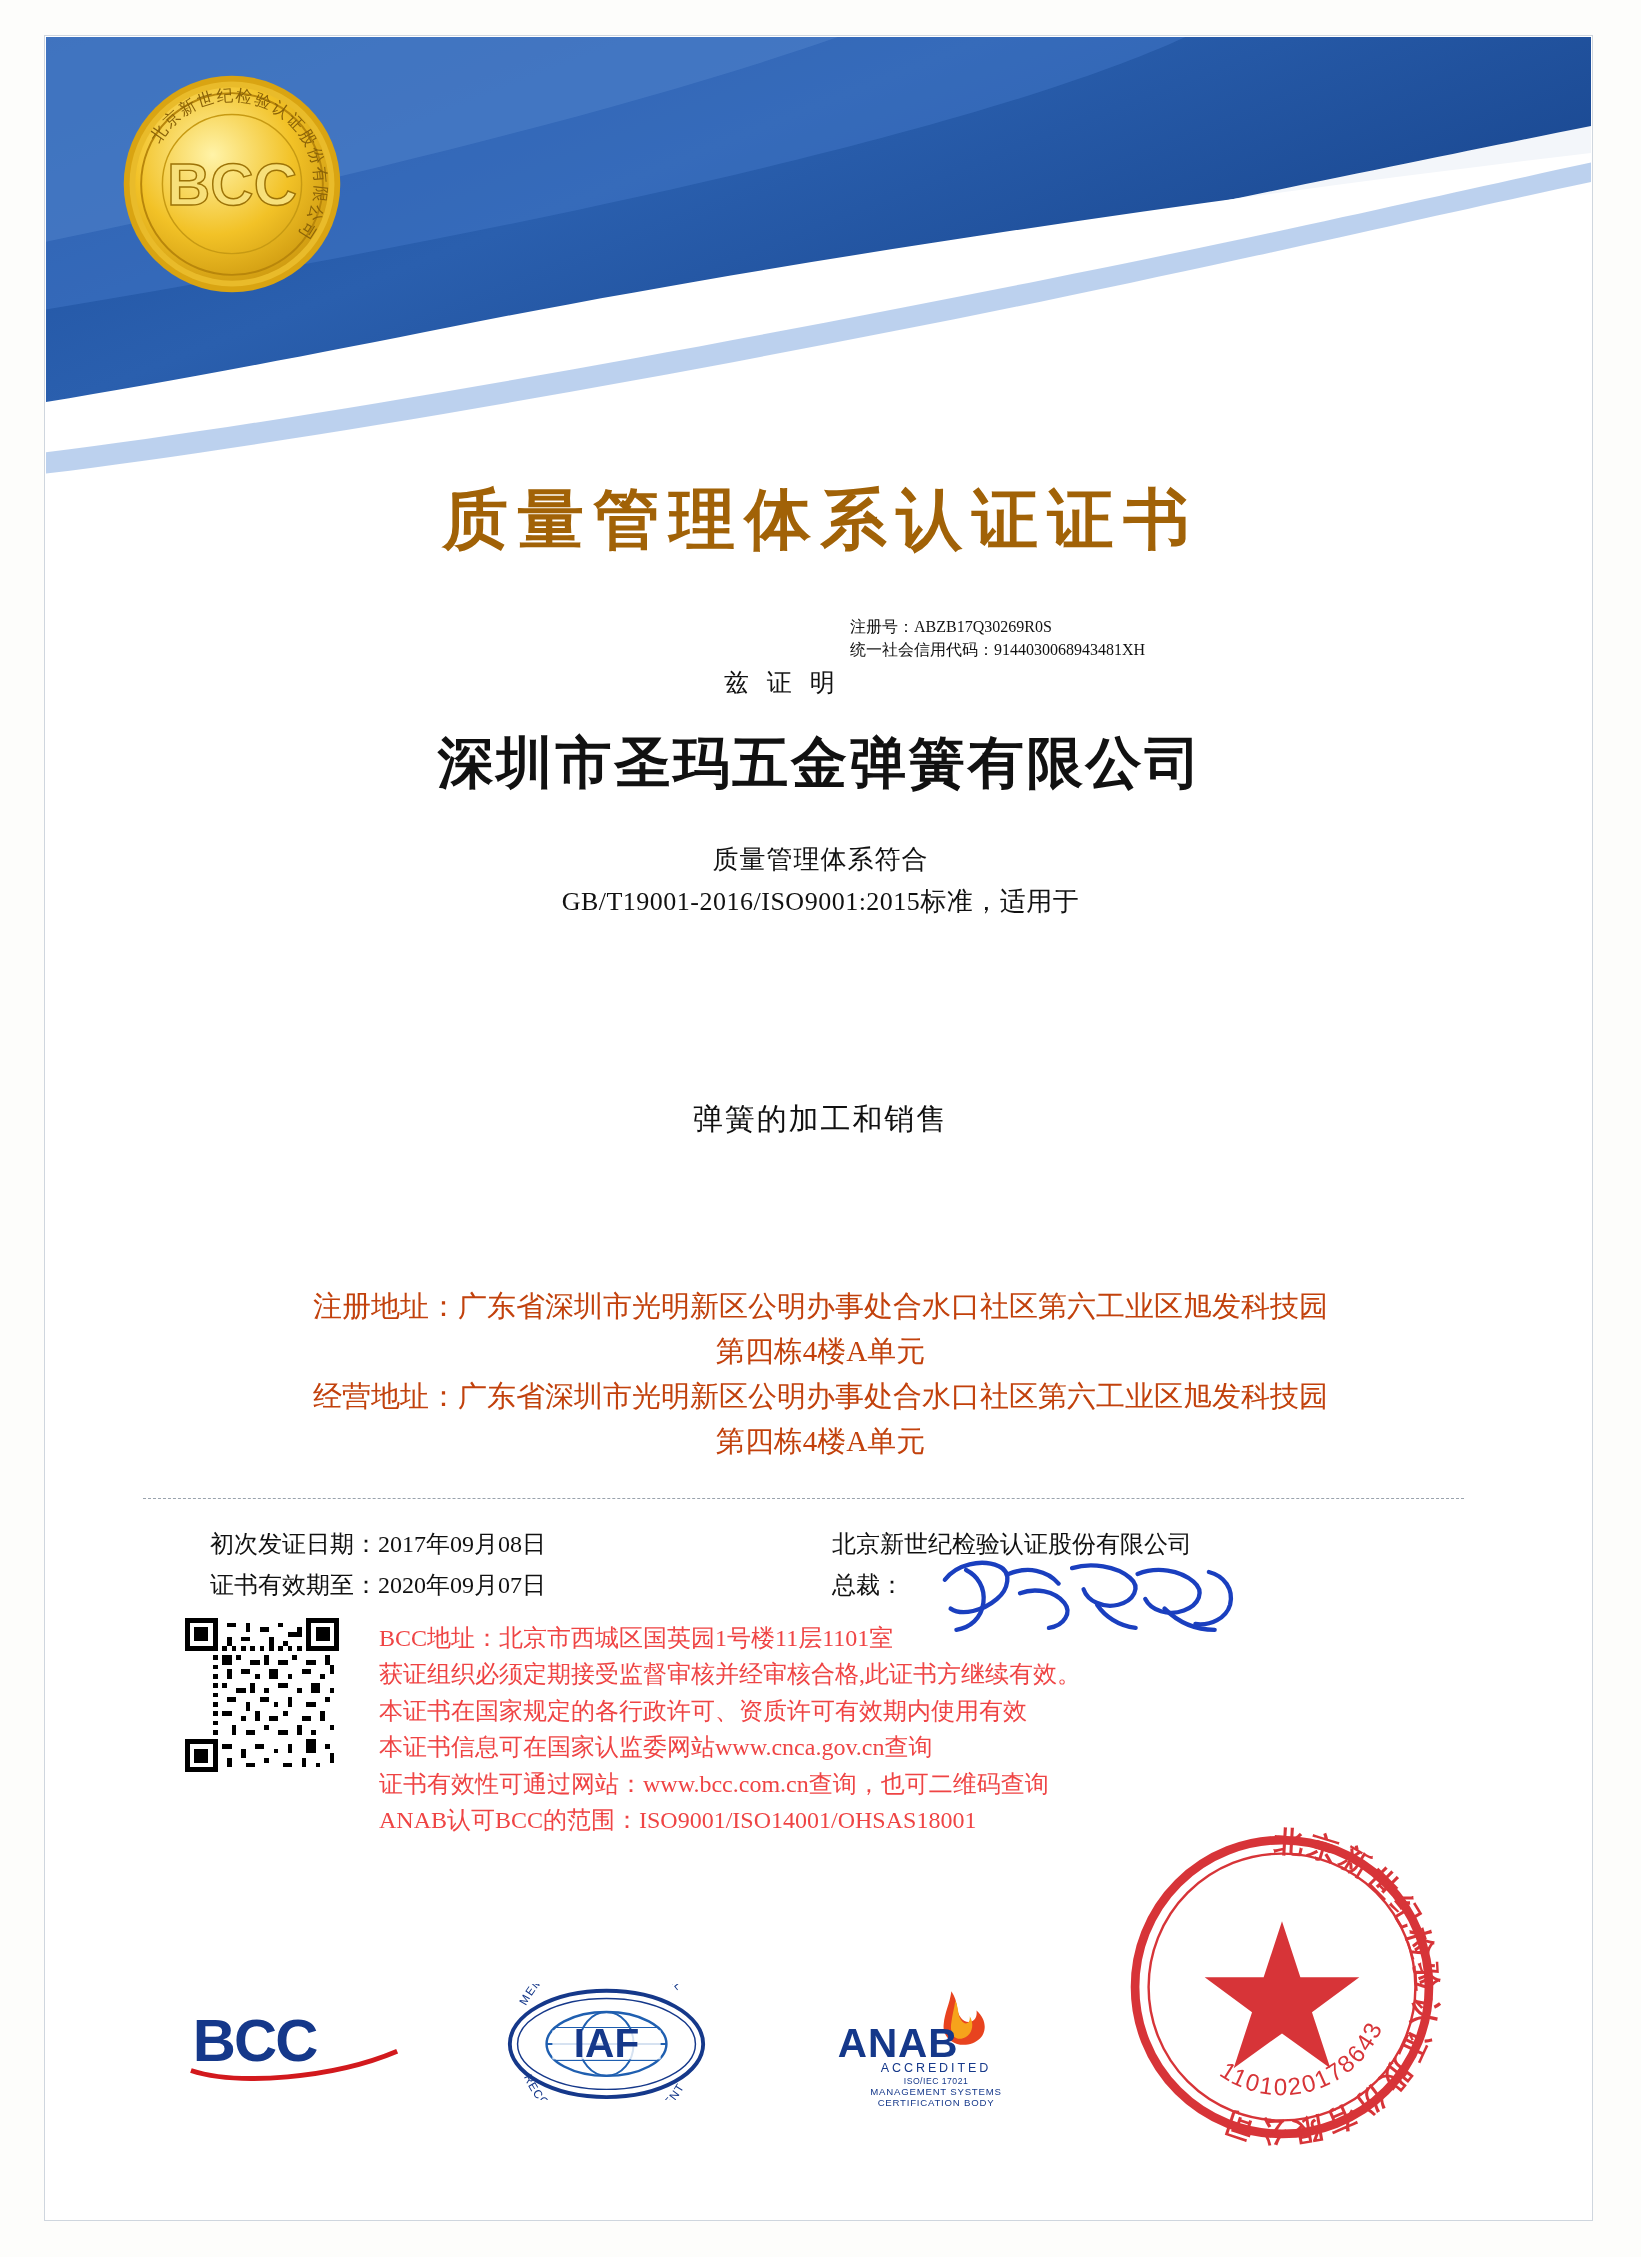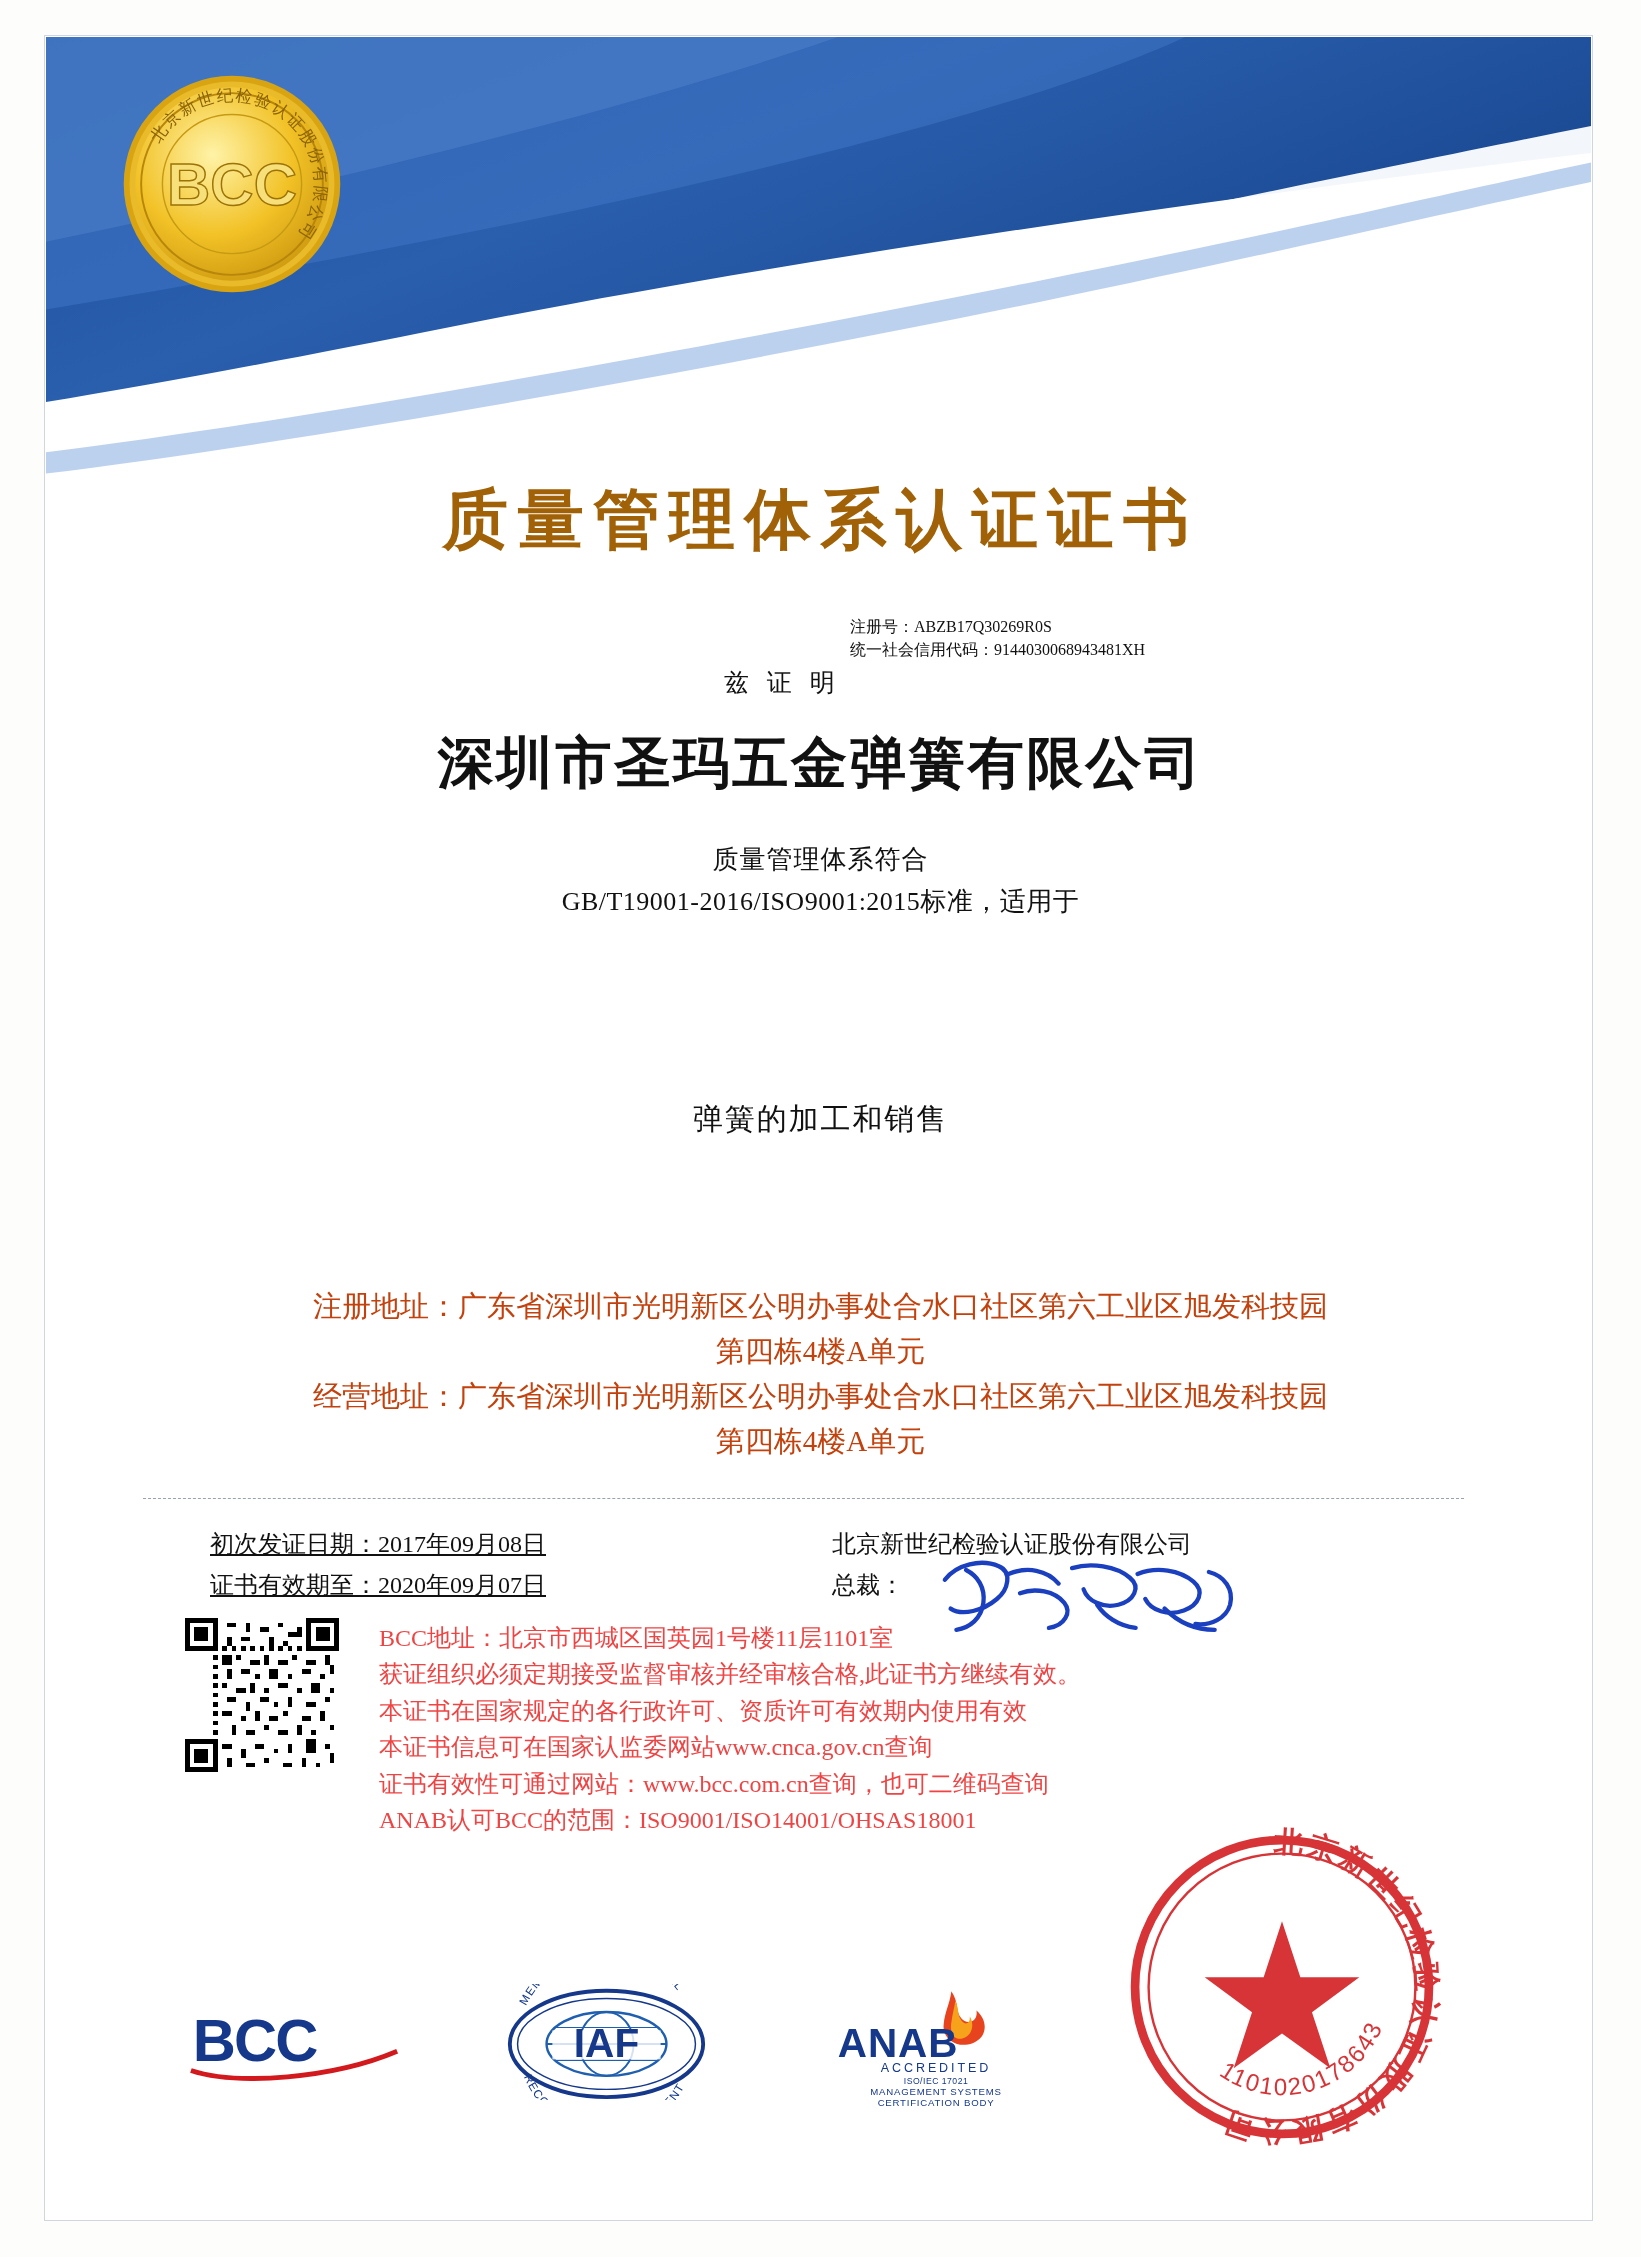--- a/index.html
+++ b/index.html
@@ -150,21 +150,20 @@
   }
 
   
   .dates {
     position: absolute;
     left: 210px;
     top: 1524px;
     font-size: 24px;
     color: #111;
     line-height: 1.7;
-    text-decoration: underline;
   }
   .issuer {
     position: absolute;
     left: 832px;
     top: 1524px;
     font-size: 24px;
     color: #111;
     line-height: 1.7;
   }
 

